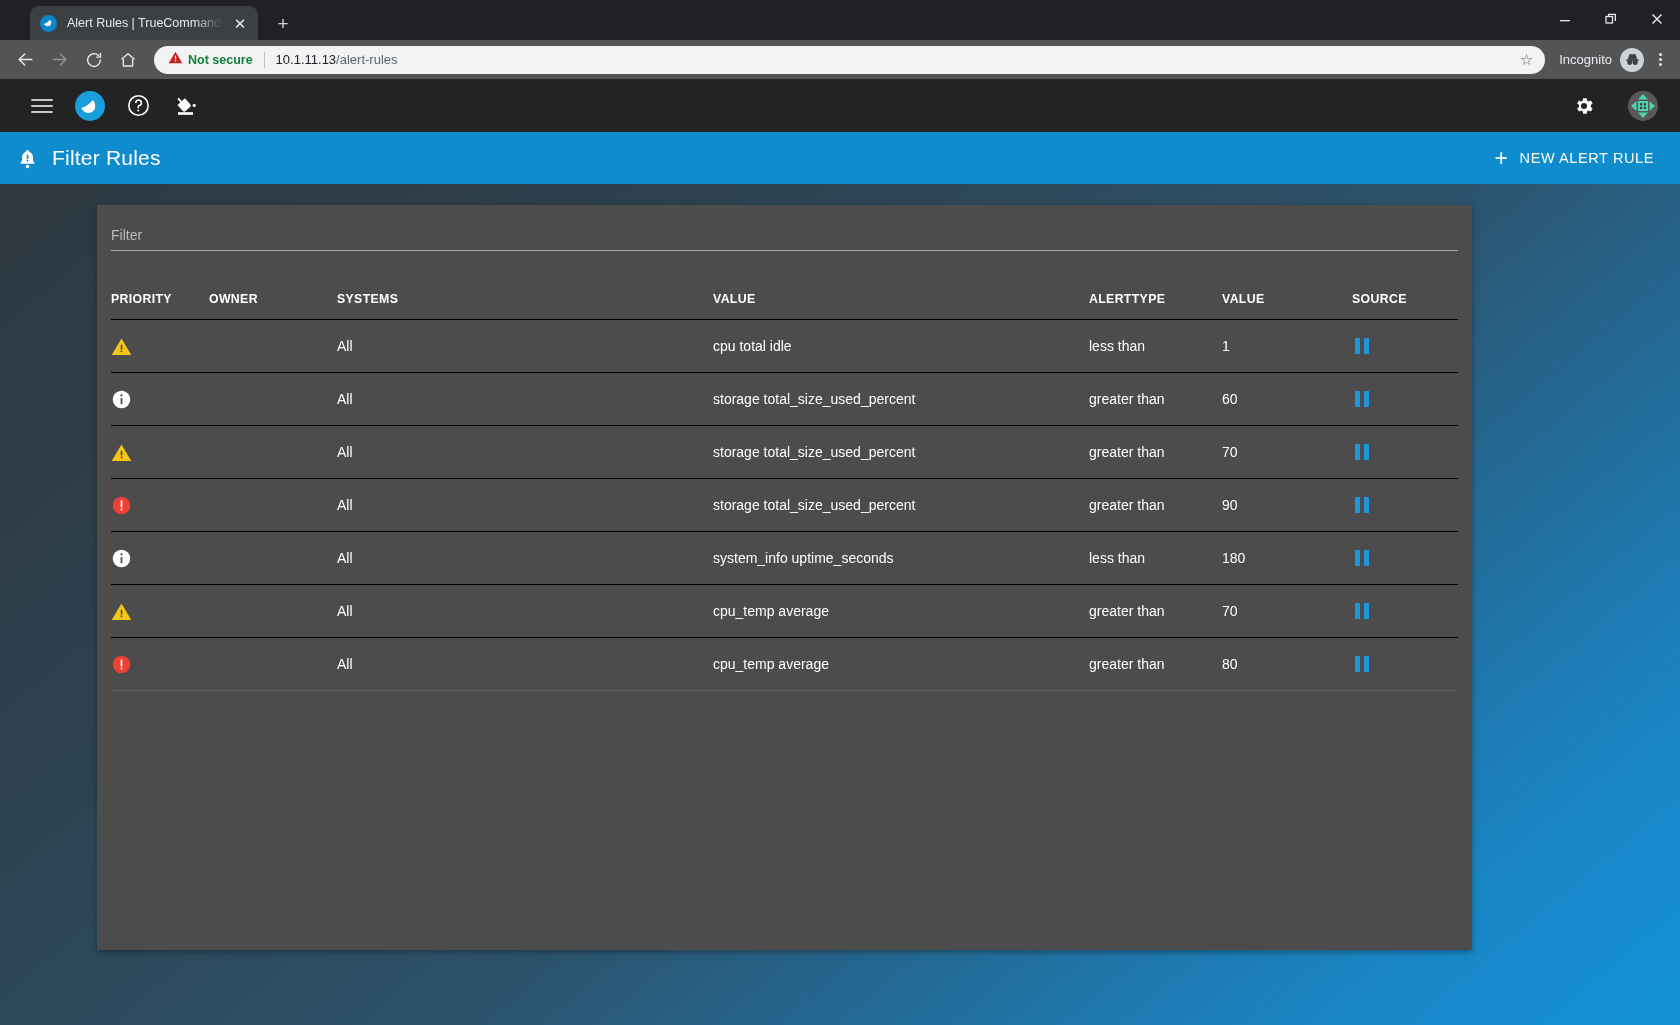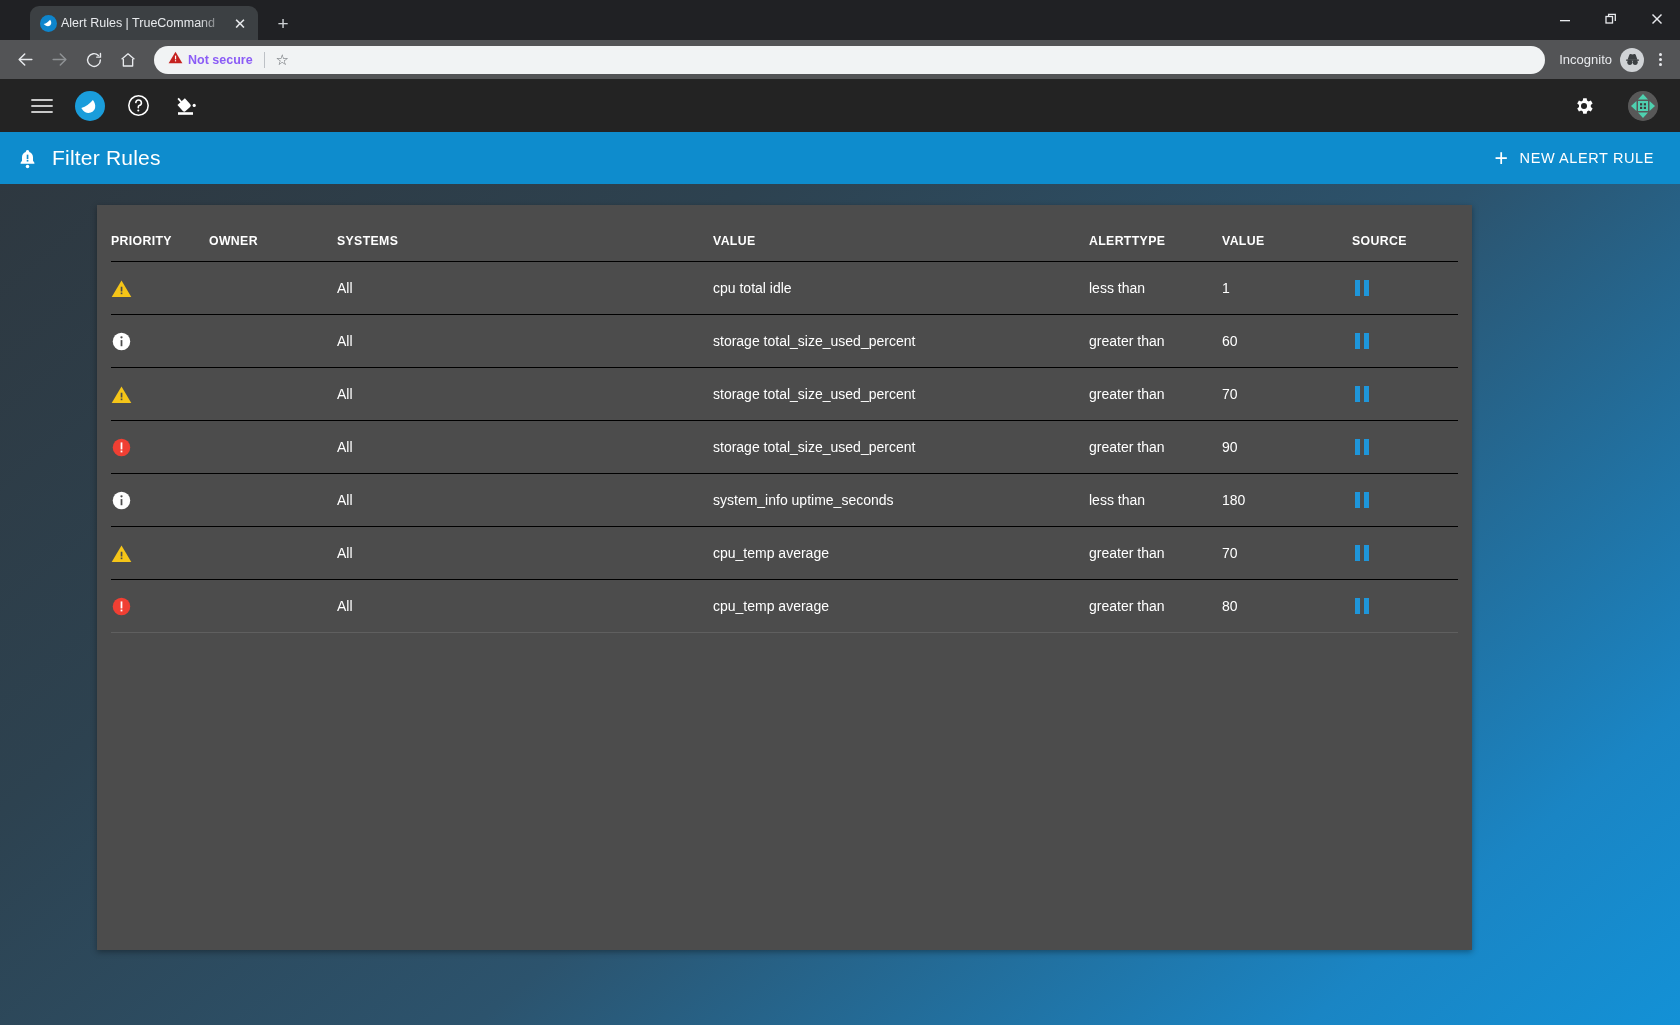--- a/index.html
+++ b/index.html
@@ -20,21 +20,21 @@
   }
   .tab {
     margin-left: 30px;
     width: 228px;
     height: 34px;
     background: #3c4043;
     border-radius: 9px 9px 0 0;
     display: flex;
     align-items: center;
     padding: 0 10px;
-    gap: 4px;
+    gap: 10px;
     position: relative;
   }
   .tab-favicon {
     width: 17px; height: 17px;
     border-radius: 50%;
     background: #0e85cc;
     display: flex; align-items: center; justify-content: center;
     flex: 0 0 auto;
   }
   .tab-favicon svg { display: block; }
@@ -92,21 +92,21 @@
     display: flex;
     align-items: center;
     padding: 0 12px 0 14px;
     margin-left: 8px;
     margin-right: 10px;
     gap: 7px;
   }
   .not-secure-wrap { display: flex; align-items: center; gap: 5px; }
   .warn-tri { flex: 0 0 auto; }
   .not-secure-text {
-    color: #8b5cf6; font-size: 12.5px; font-weight: bold;
+    color: #15803d; font-size: 12.5px; font-weight: bold;
   }
   .omni-sep {
     width: 1px; height: 16px; background: #bdc1c6; margin: 0 4px;
   }
   .url-text { font-size: 13px; color: #202124; flex: 1; white-space: nowrap; }
   .url-text .path { color: #5f6368; }
   .star-icon { color: #5f6368; font-size: 15px; }
   .incognito-label { color: #e8eaed; font-size: 13px; margin: 0 8px 0 4px; }
   .incognito-avatar {
     width: 24px; height: 24px; border-radius: 50%;
@@ -198,21 +198,21 @@
     color: #ffffff;
     font-size: 14px;
     font-family: "Liberation Sans", sans-serif;
     padding: 4px 0 7px 0;
     outline: none;
   }
   .filter-input::placeholder { color: #bdbdbd; opacity: 1; }
 
   table.rules {
     width: calc(100% - 28px);
-    margin: 4px 14px;
+    margin: 16px 14px;
     border-collapse: collapse;
     table-layout: fixed;
   }
   table.rules th {
     text-align: left;
     color: #ffffff;
     font-size: 12.3px;
     font-weight: bold;
     letter-spacing: .35px;
     padding: 25px 0 13px 0;
@@ -312,20 +312,21 @@
       <span class="warn-tri">
         <svg width="15" height="15" viewBox="0 0 24 24">
             <path fill="#c5221f" d="M12 2.6 23 21H1z"></path>
             <rect x="11.1" y="9" width="1.9" height="6" fill="#fff"></rect>
             <rect x="11.1" y="16.3" width="1.9" height="1.9" fill="#fff"></rect>
           </svg>
       </span>
       <span class="not-secure-text">Not secure</span>
     </span>
     <span class="omni-sep"></span>
+    <span class="url-text"><span>10.1.11.13</span><span class="path">/alert-rules</span></span>
     <span class="star-icon">☆</span>
   </div>
 
   <span class="incognito-label">Incognito</span>
   <span class="incognito-avatar">
     <svg width="17" height="17" viewBox="0 0 24 24">
         <path fill="#3c4043" d="M5 12.5 7.4 5.6C7.7 4.7 8.5 4.2 9.4 4.4L12 5l2.6-.6c.9-.2 1.7.3 2 1.2L19 12.5z"></path>
         <circle cx="8.2" cy="16" r="3.6" fill="#3c4043"></circle>
         <circle cx="15.8" cy="16" r="3.6" fill="#3c4043"></circle>
         <rect x="3" y="12" width="18" height="1.9" fill="#3c4043"></rect>
@@ -412,20 +413,23 @@
     </div>
     <div class="new-rule-btn">
       <span class="plus-glyph">+</span>
       <span>NEW ALERT RULE</span>
     </div>
   </div>
 
   <div class="page-body">
     <div class="card">
 
+      <div class="filter-zone">
+        <input class="filter-input" type="text" value="" placeholder="Filter" style="">
+      </div>
 
       <table class="rules">
         <colgroup>
           <col class="col-priority">
             <col class="col-owner">
             <col class="col-systems">
           <col class="col-source">
             <col class="col-alerttype">
             <col class="col-value">
             <col class="col-actions">

